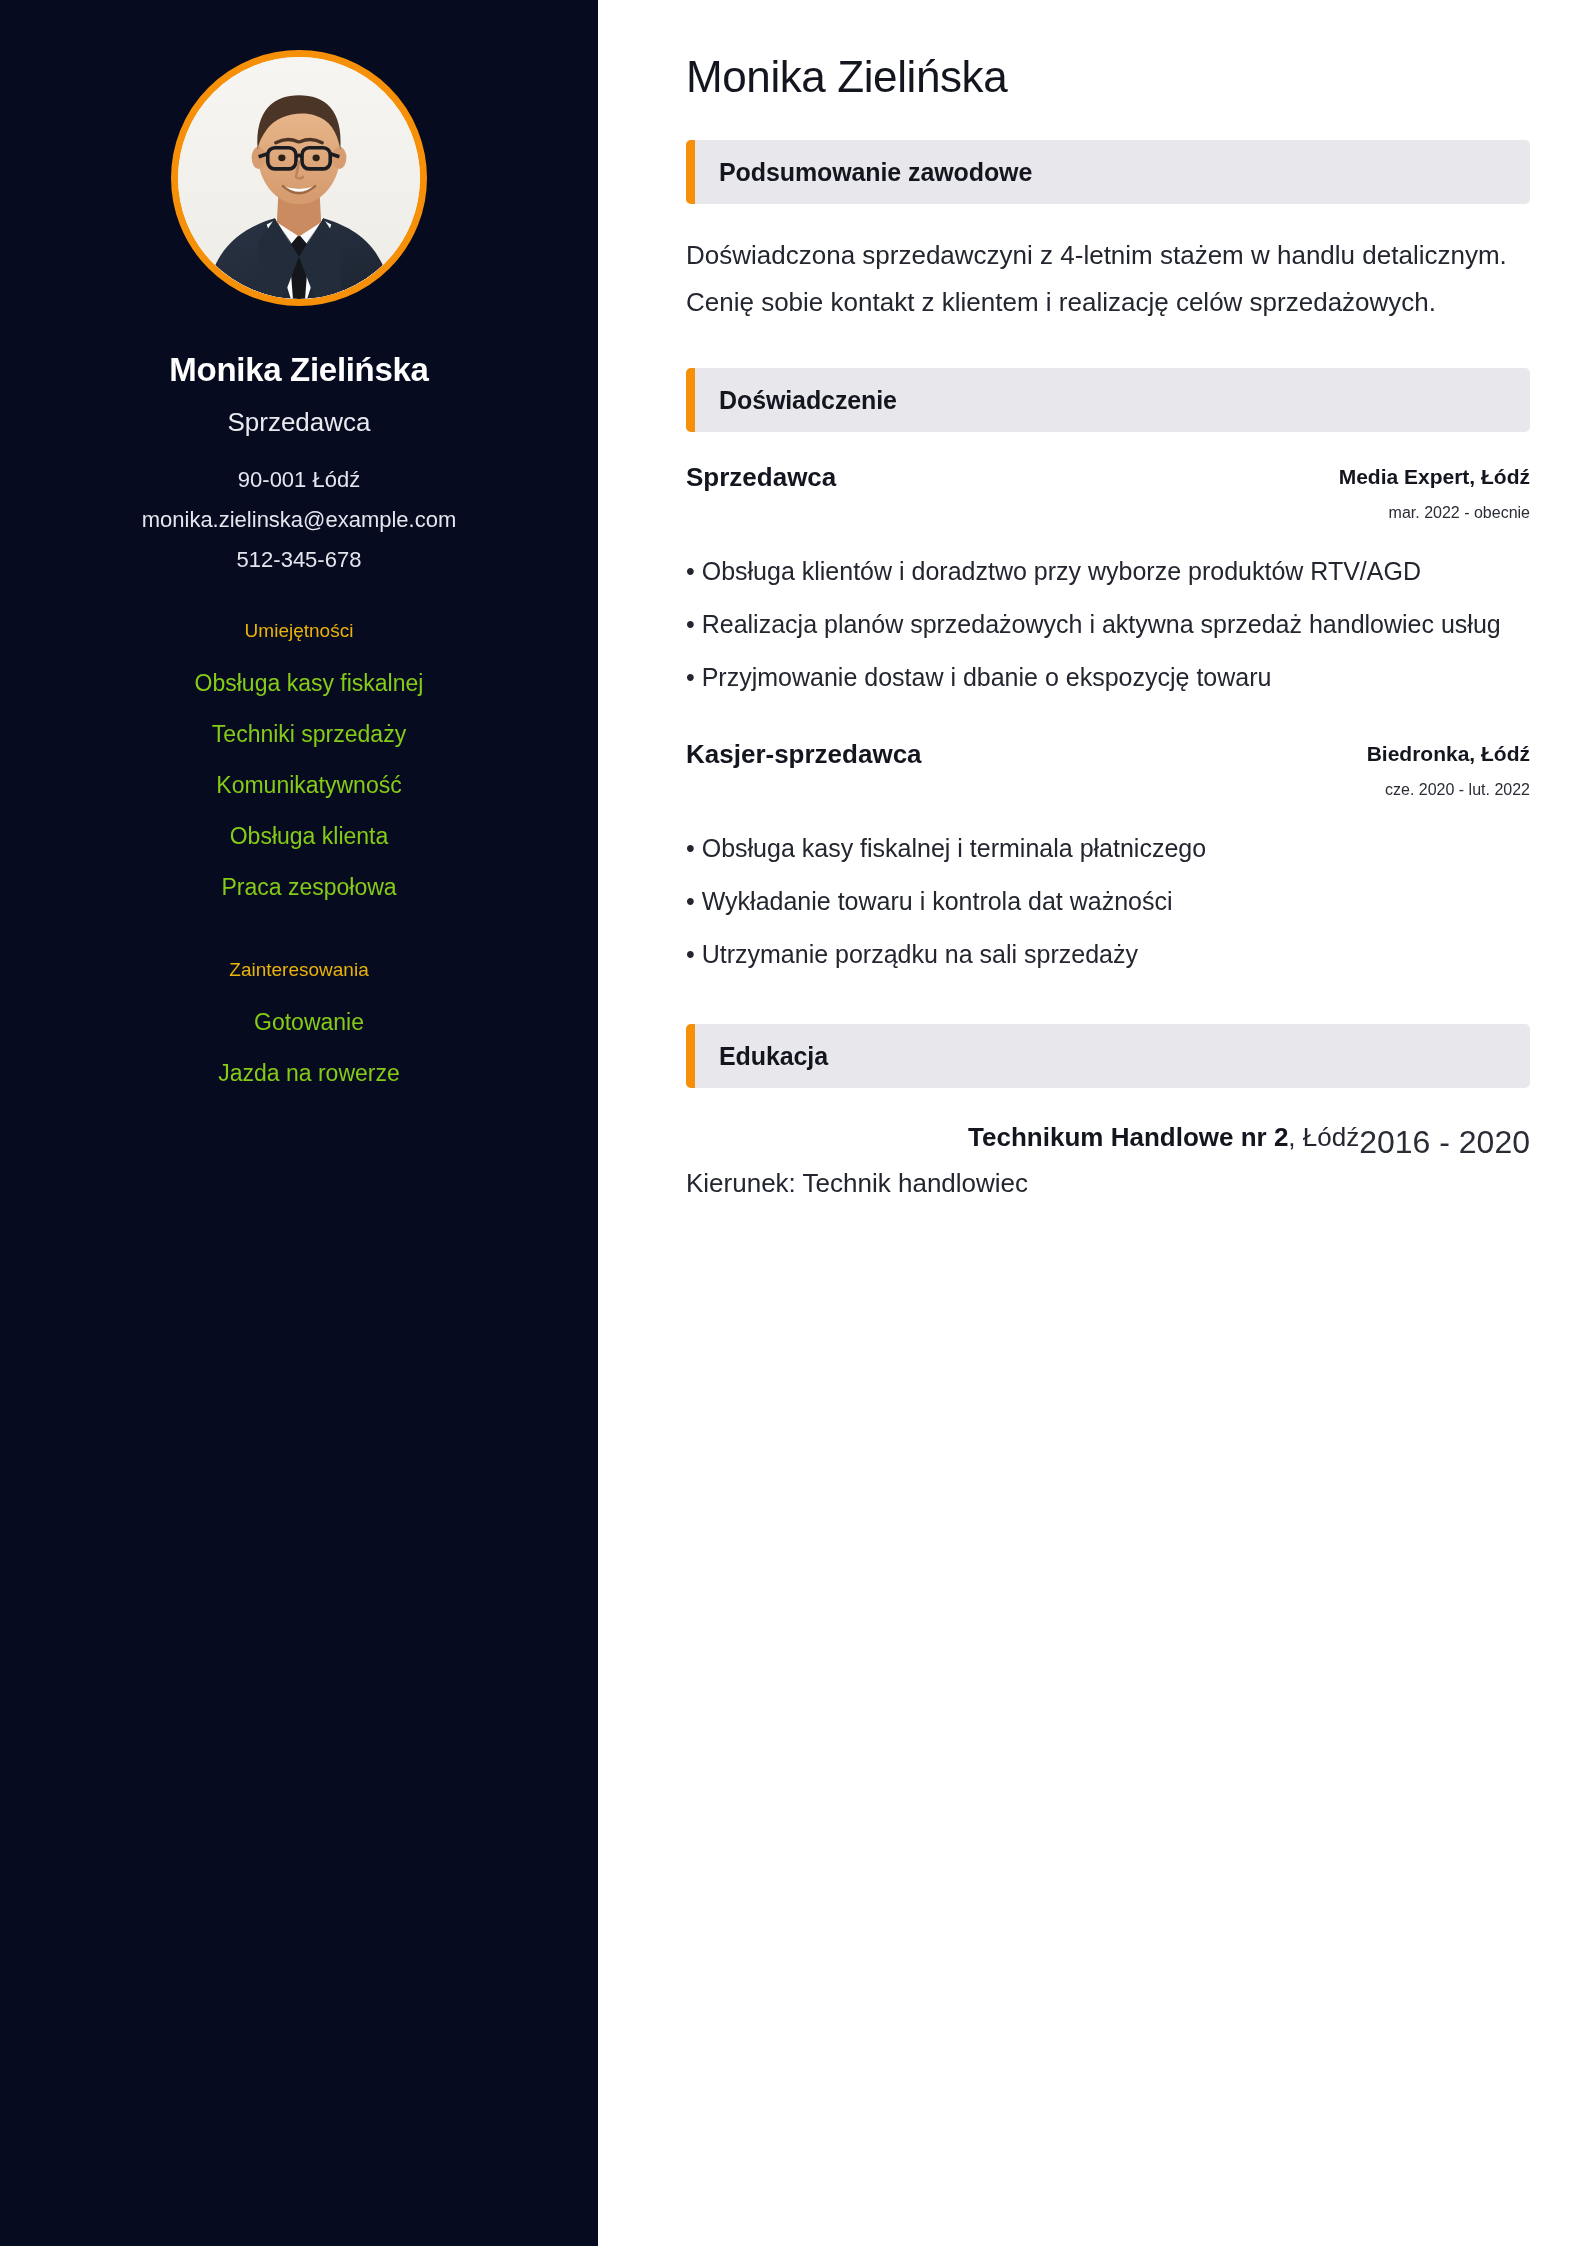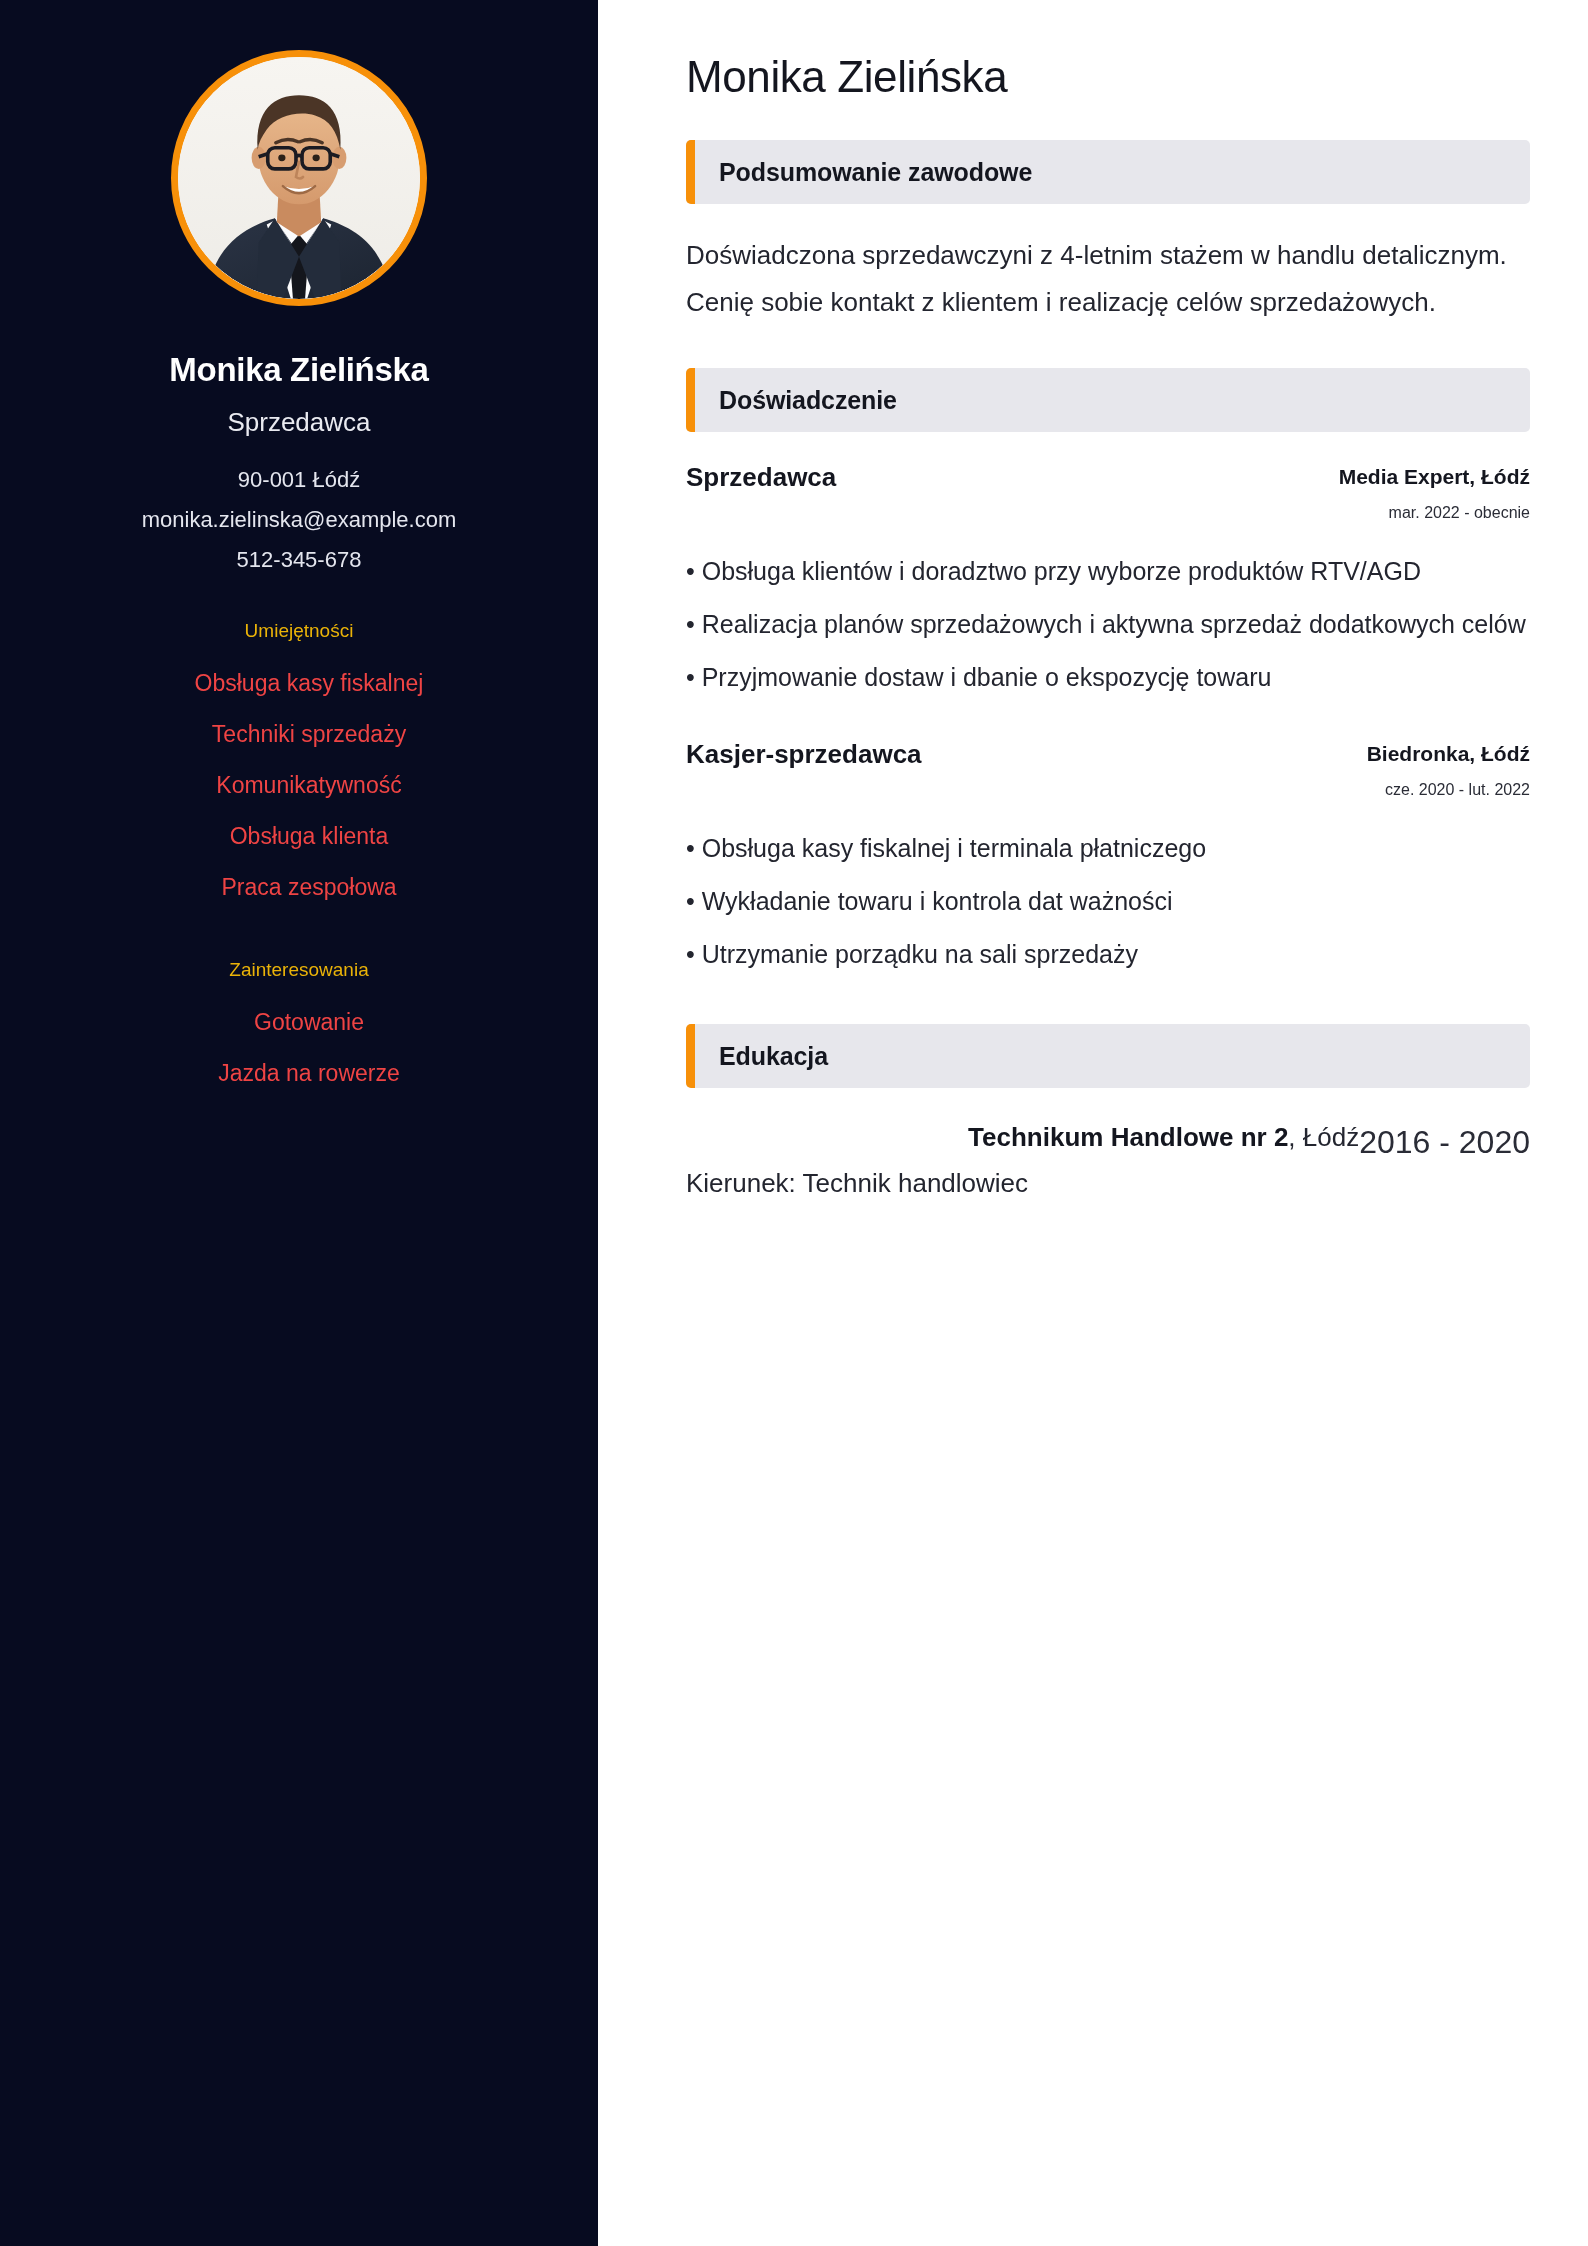--- a/index.html
+++ b/index.html
@@ -84,21 +84,21 @@
     margin-top:40px;
     margin-bottom:16px;
     font-size:19px;
     font-weight:400;
     color:#eab308;
   }
 
   .side-item {
     font-size:23px;
     line-height:51px;
-    color:#ef4444;
+    color:#84cc16;
     font-weight:400;
     padding-left:20px;
   }
 
   .interests-heading { margin-top:46px; }
 
   
   .main {
     flex:1 1 auto;
     padding:52px 58px 0 88px;
@@ -333,21 +333,21 @@
 
     <div class="job">
       <div class="job-head">
         <div class="job-title">Sprzedawca</div>
         <div class="job-meta">
           <div class="job-company">Media Expert, Łódź</div>
           <div class="job-dates">mar. 2022 - obecnie</div>
         </div>
       </div>
       <div class="bullet">• Obsługa klientów i doradztwo przy wyborze produktów RTV/AGD</div>
-      <div class="bullet">• Realizacja planów sprzedażowych i aktywna sprzedaż dodatkowych celów</div>
+      <div class="bullet">• Realizacja planów sprzedażowych i aktywna sprzedaż handlowiec usług</div>
       <div class="bullet">• Przyjmowanie dostaw i dbanie o ekspozycję towaru</div>
     </div>
 
     <div class="job-spacer"></div>
 
     <div class="job">
       <div class="job-head">
         <div class="job-title">Kasjer-sprzedawca</div>
         <div class="job-meta">
           <div class="job-company">Biedronka, Łódź</div>

